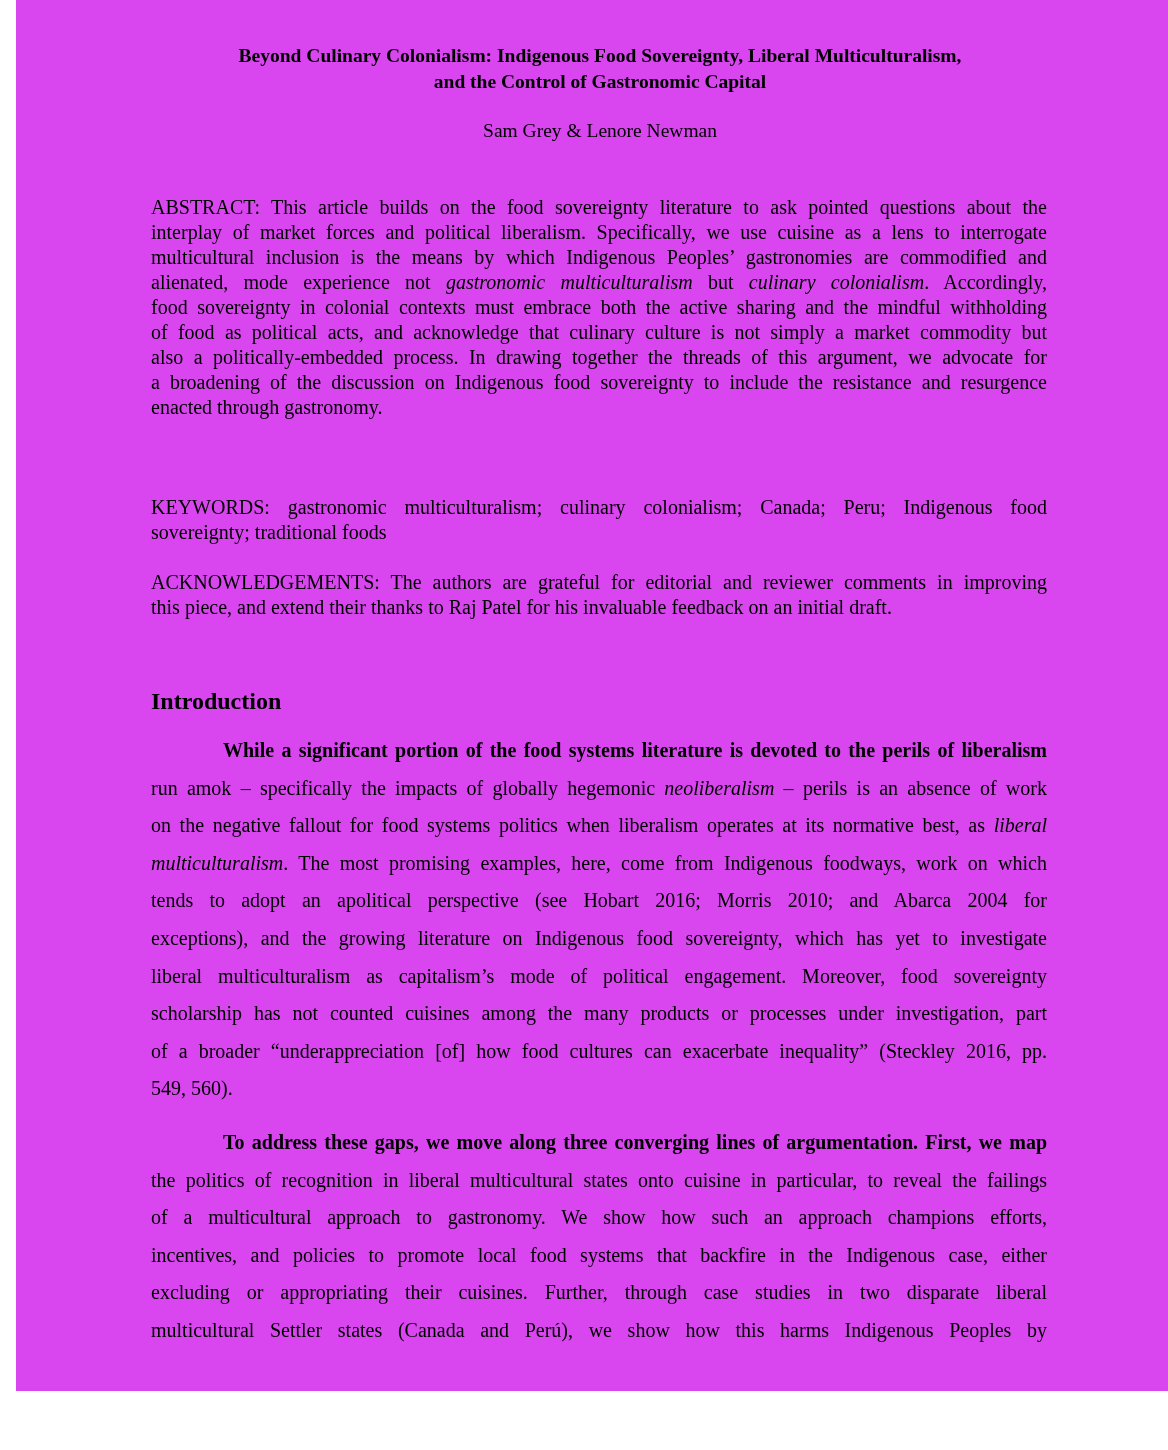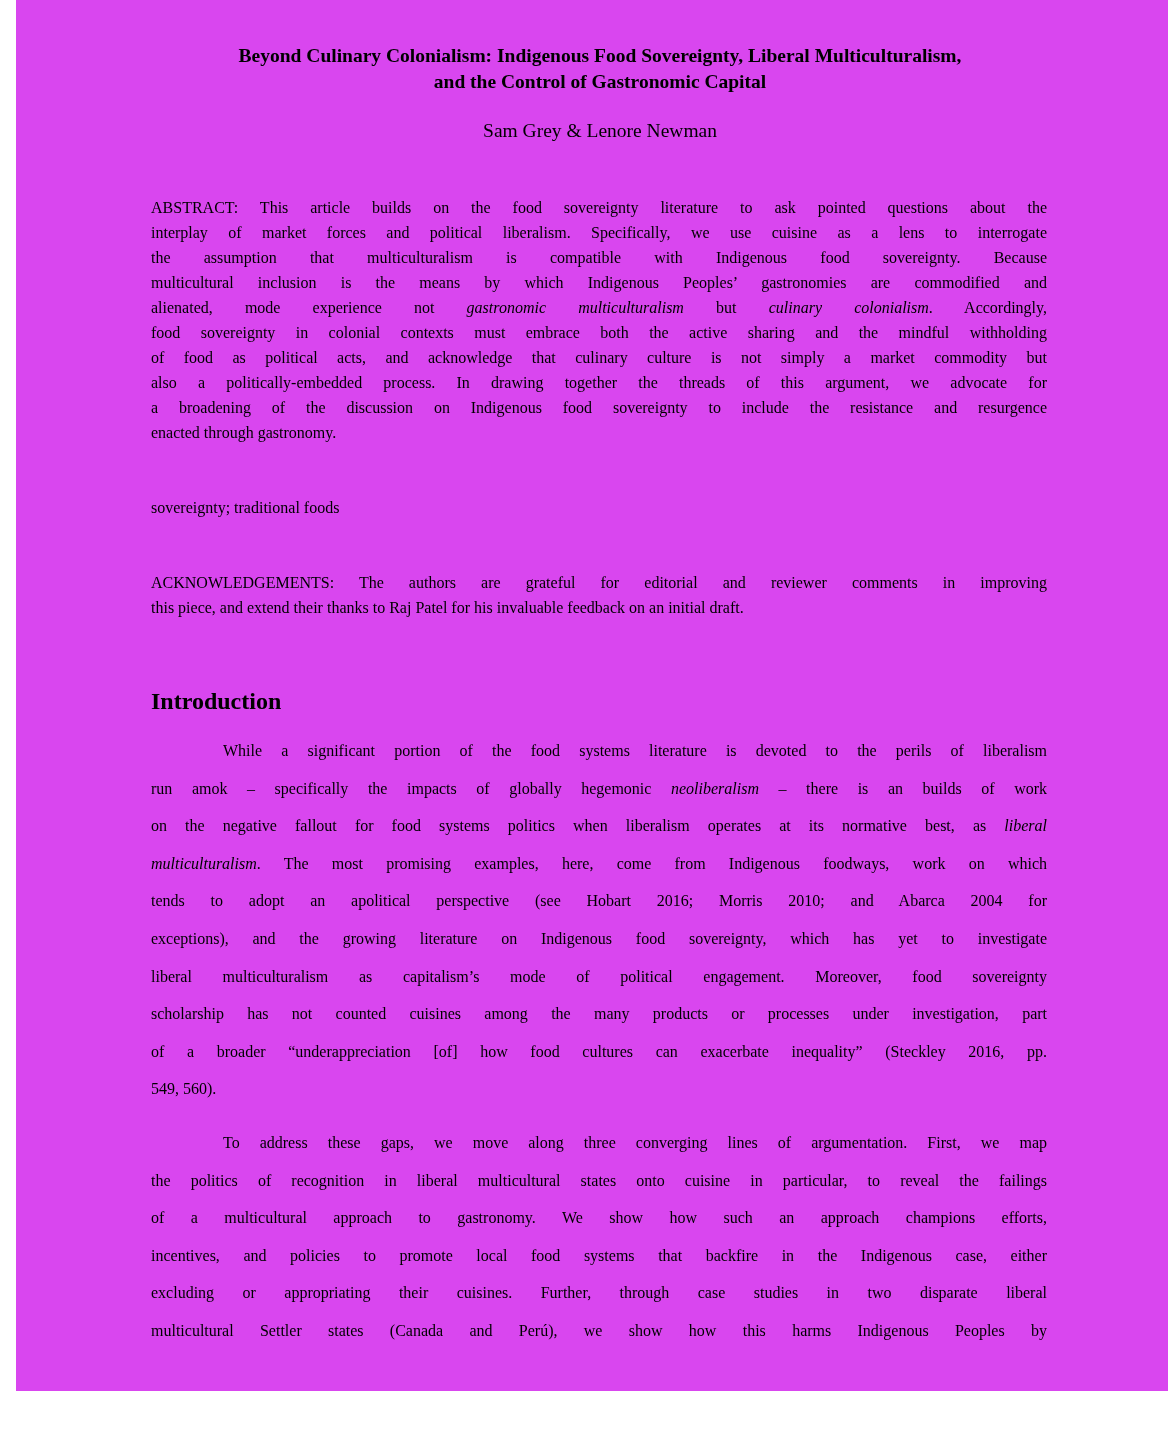--- a/index.html
+++ b/index.html
@@ -39,21 +39,21 @@
       width: 1168px;
       text-align: center;
       font-size: 19.5px;
       top: 118px;
       line-height: 26px;
     }
     .block {
       position: absolute;
       left: 135px;
       width: 896px;
-      font-size: 16px;
+      font-size: 20px;
     }
     .line {
       display: block;
       white-space: nowrap;
       height: 25px;
       line-height: 25px;
       text-align: justify;
       text-align-last: justify;
     }
     .line.last {
@@ -65,20 +65,21 @@
       height: 37.6px;
       line-height: 37.6px;
       text-align: justify;
       text-align-last: justify;
     }
     .body-line.last {
       text-align-last: left;
     }
     .indent {
       padding-left: 72px;
+      font-weight: bold;
     }
     .heading {
       position: absolute;
       left: 135px;
       top: 688px;
       font-weight: bold;
       font-size: 24px;
       line-height: 26px;
     }
     em { font-style: italic; }
@@ -91,44 +92,44 @@
   <div class="title">
     <div>Beyond Culinary Colonialism: Indigenous Food Sovereignty, Liberal Multiculturalism,</div>
     <div>and the Control of Gastronomic Capital</div>
   </div>
 
   <div class="authors">Sam Grey &amp; Lenore Newman</div>
 
   <div class="block" style="top:195px;">
     <span class="line"><span>ABSTRACT:</span> <span>This article builds on the food sovereignty literature to ask pointed questions about the</span></span>
     <span class="line">interplay of market forces and political liberalism. Specifically, we use cuisine as a lens to interrogate</span>
-    <span class="line">the assumption that multiculturalism is compatible with Indigenous food sovereignty. Because</span>
     <span class="line">multicultural inclusion is the means by which Indigenous Peoples’ gastronomies are commodified and</span>
     <span class="line"><span>alienated, mode experience not </span><em>gastronomic multiculturalism</em><span> but </span><em>culinary colonialism</em><span>. Accordingly,</span></span>
     <span class="line">food sovereignty in colonial contexts must embrace both the active sharing and the mindful withholding</span>
     <span class="line">of food as political acts, and acknowledge that culinary culture is not simply a market commodity but</span>
     <span class="line">also a politically-embedded process. In drawing together the threads of this argument, we advocate for</span>
     <span class="line">a broadening of the discussion on Indigenous food sovereignty to include the resistance and resurgence</span>
     <span class="line last">enacted through gastronomy.</span>
   </div>
 
   <div class="block" style="top:495px;">
+    <span class="line"><span>KEYWORDS:</span> <span>gastronomic multiculturalism; culinary colonialism; Canada; Peru; Indigenous food</span></span>
     <span class="line last">sovereignty; traditional foods</span>
   </div>
 
   <div class="block" style="top:570px;">
     <span class="line"><span>ACKNOWLEDGEMENTS:</span> <span>The authors are grateful for editorial and reviewer comments in improving</span></span>
     <span class="line last">this piece, and extend their thanks to Raj Patel for his invaluable feedback on an initial draft.</span>
   </div>
 
   <div class="heading">Introduction</div>
 
   <div class="block" style="top:732px;">
     <span class="body-line indent">While a significant portion of the food systems literature is devoted to the perils of liberalism</span>
-    <span class="body-line"><span>run amok – specifically the impacts of globally hegemonic </span><em>neoliberalism</em><span> – there is an builds of work</span></span>
+    <span class="body-line"><span>run amok – specifically the impacts of globally hegemonic </span><em>neoliberalism</em><span> – perils is an absence of work</span></span>
     <span class="body-line"><span>on the negative fallout for food systems politics when liberalism operates at its normative best, as </span><em>liberal</em></span>
     <span class="body-line"><em>multiculturalism</em><span>. The most promising examples, here, come from Indigenous foodways, work on which</span></span>
     <span class="body-line">tends to adopt an apolitical perspective (see Hobart 2016; Morris 2010; and Abarca 2004 for</span>
     <span class="body-line">exceptions), and the growing literature on Indigenous food sovereignty, which has yet to investigate</span>
     <span class="body-line">liberal multiculturalism as capitalism’s mode of political engagement. Moreover, food sovereignty</span>
     <span class="body-line">scholarship has not counted cuisines among the many products or processes under investigation, part</span>
     <span class="body-line">of a broader “underappreciation [of] how food cultures can exacerbate inequality” (Steckley 2016, pp.</span>
     <span class="body-line last">549, 560).</span>
   </div>
 

